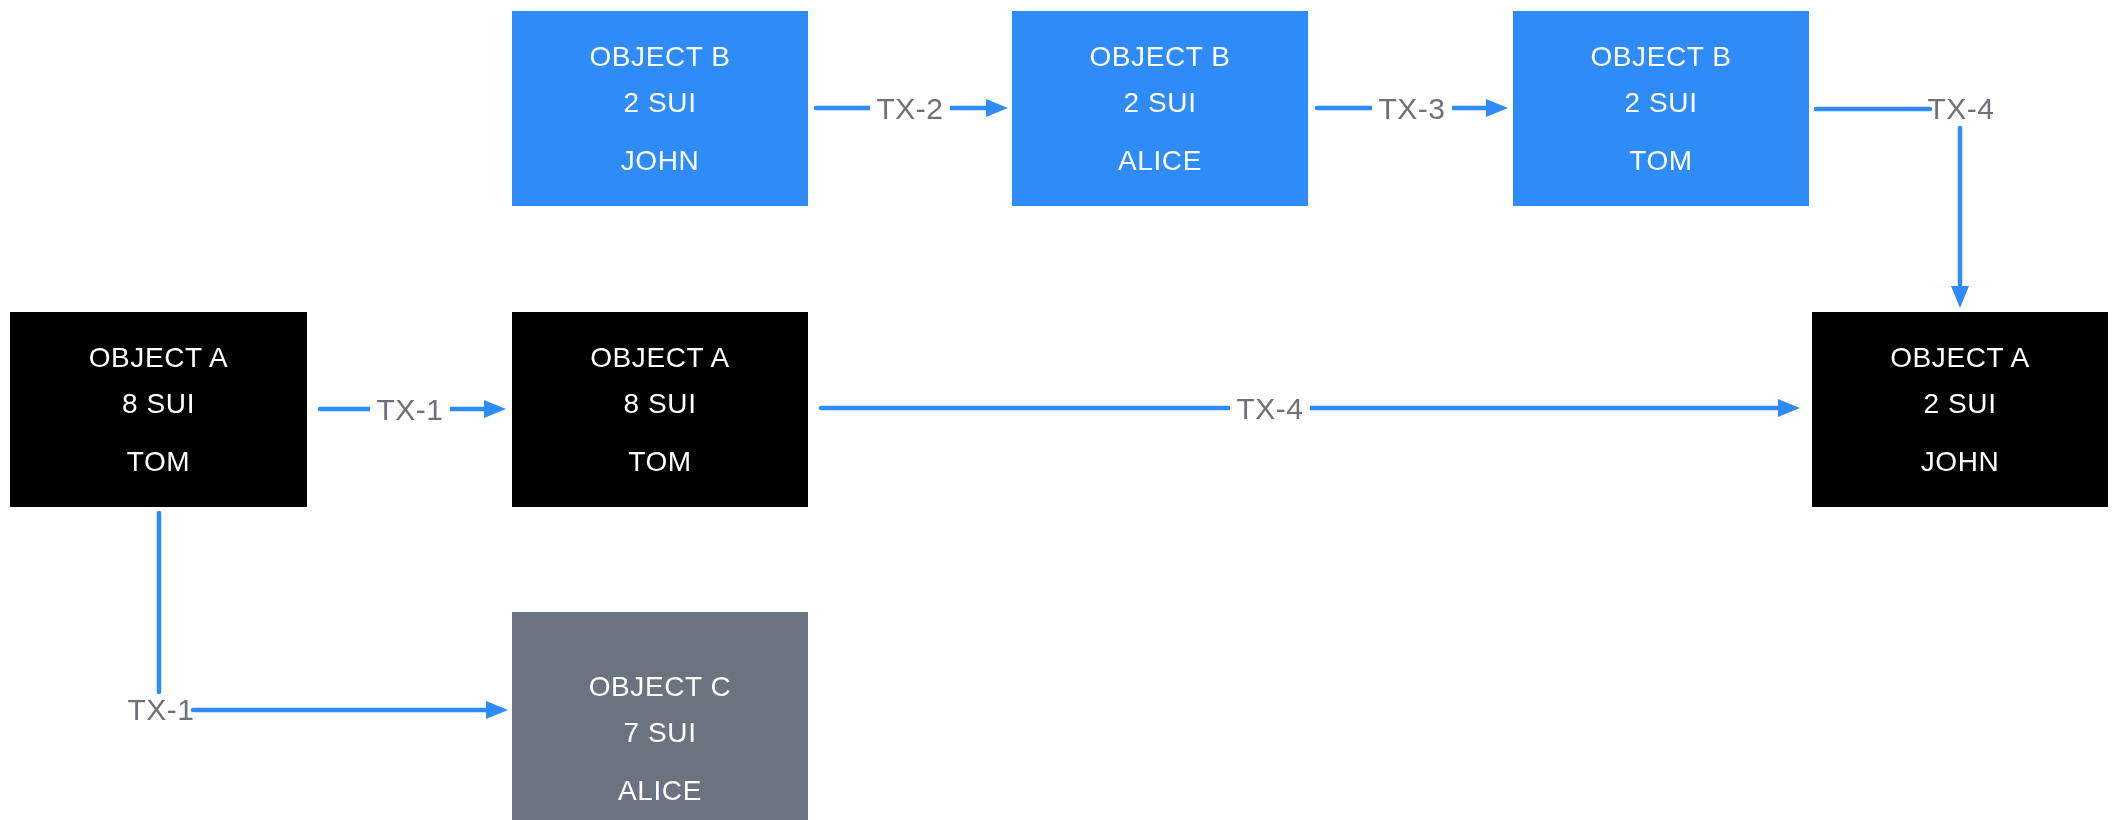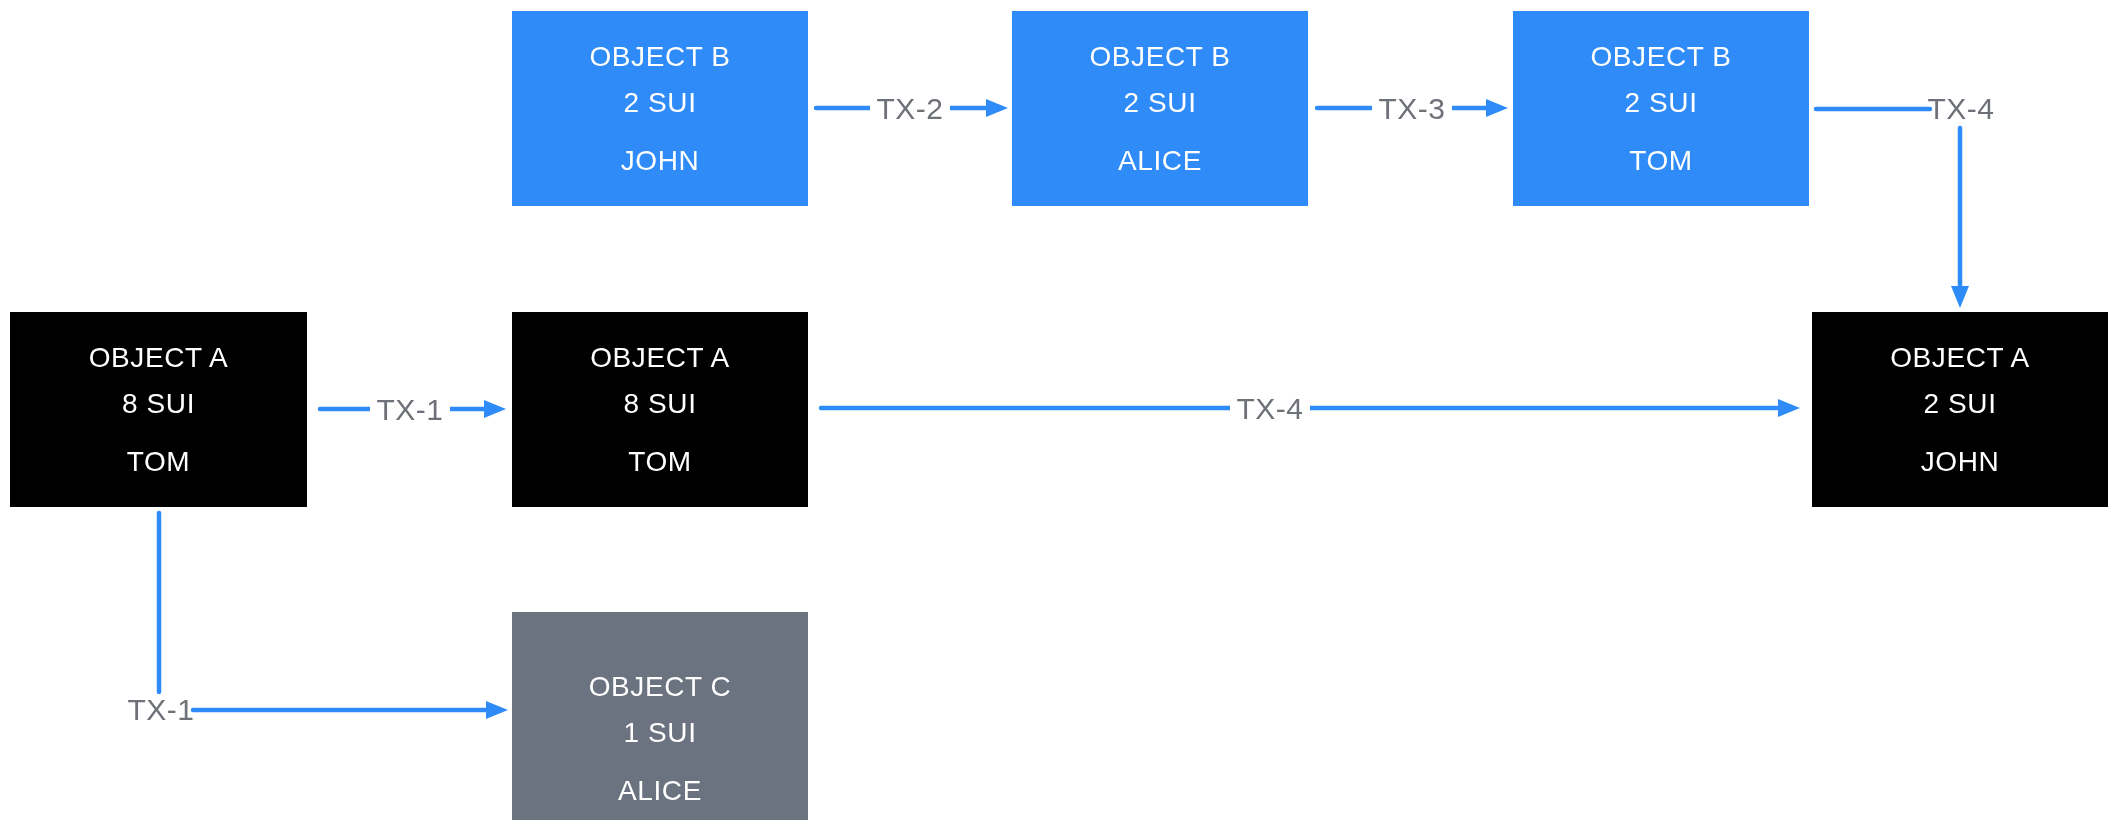--- a/index.html
+++ b/index.html
@@ -121,17 +121,17 @@
   </div>
 
   <div class="node n5" style="background-color: rgb(0, 0, 0);">
     <div class="line">OBJECT A</div>
     <div class="line">2 SUI</div>
     <div class="line owner">JOHN</div>
   </div>
 
   <div class="node n6" style="background-color: rgb(107, 115, 128);">
     <div class="line">OBJECT C</div>
-    <div class="line">1 SUI</div>
+    <div class="line">7 SUI</div>
     <div class="line owner">ALICE</div>
   </div>
 
 </div>
 
 </body></html>

